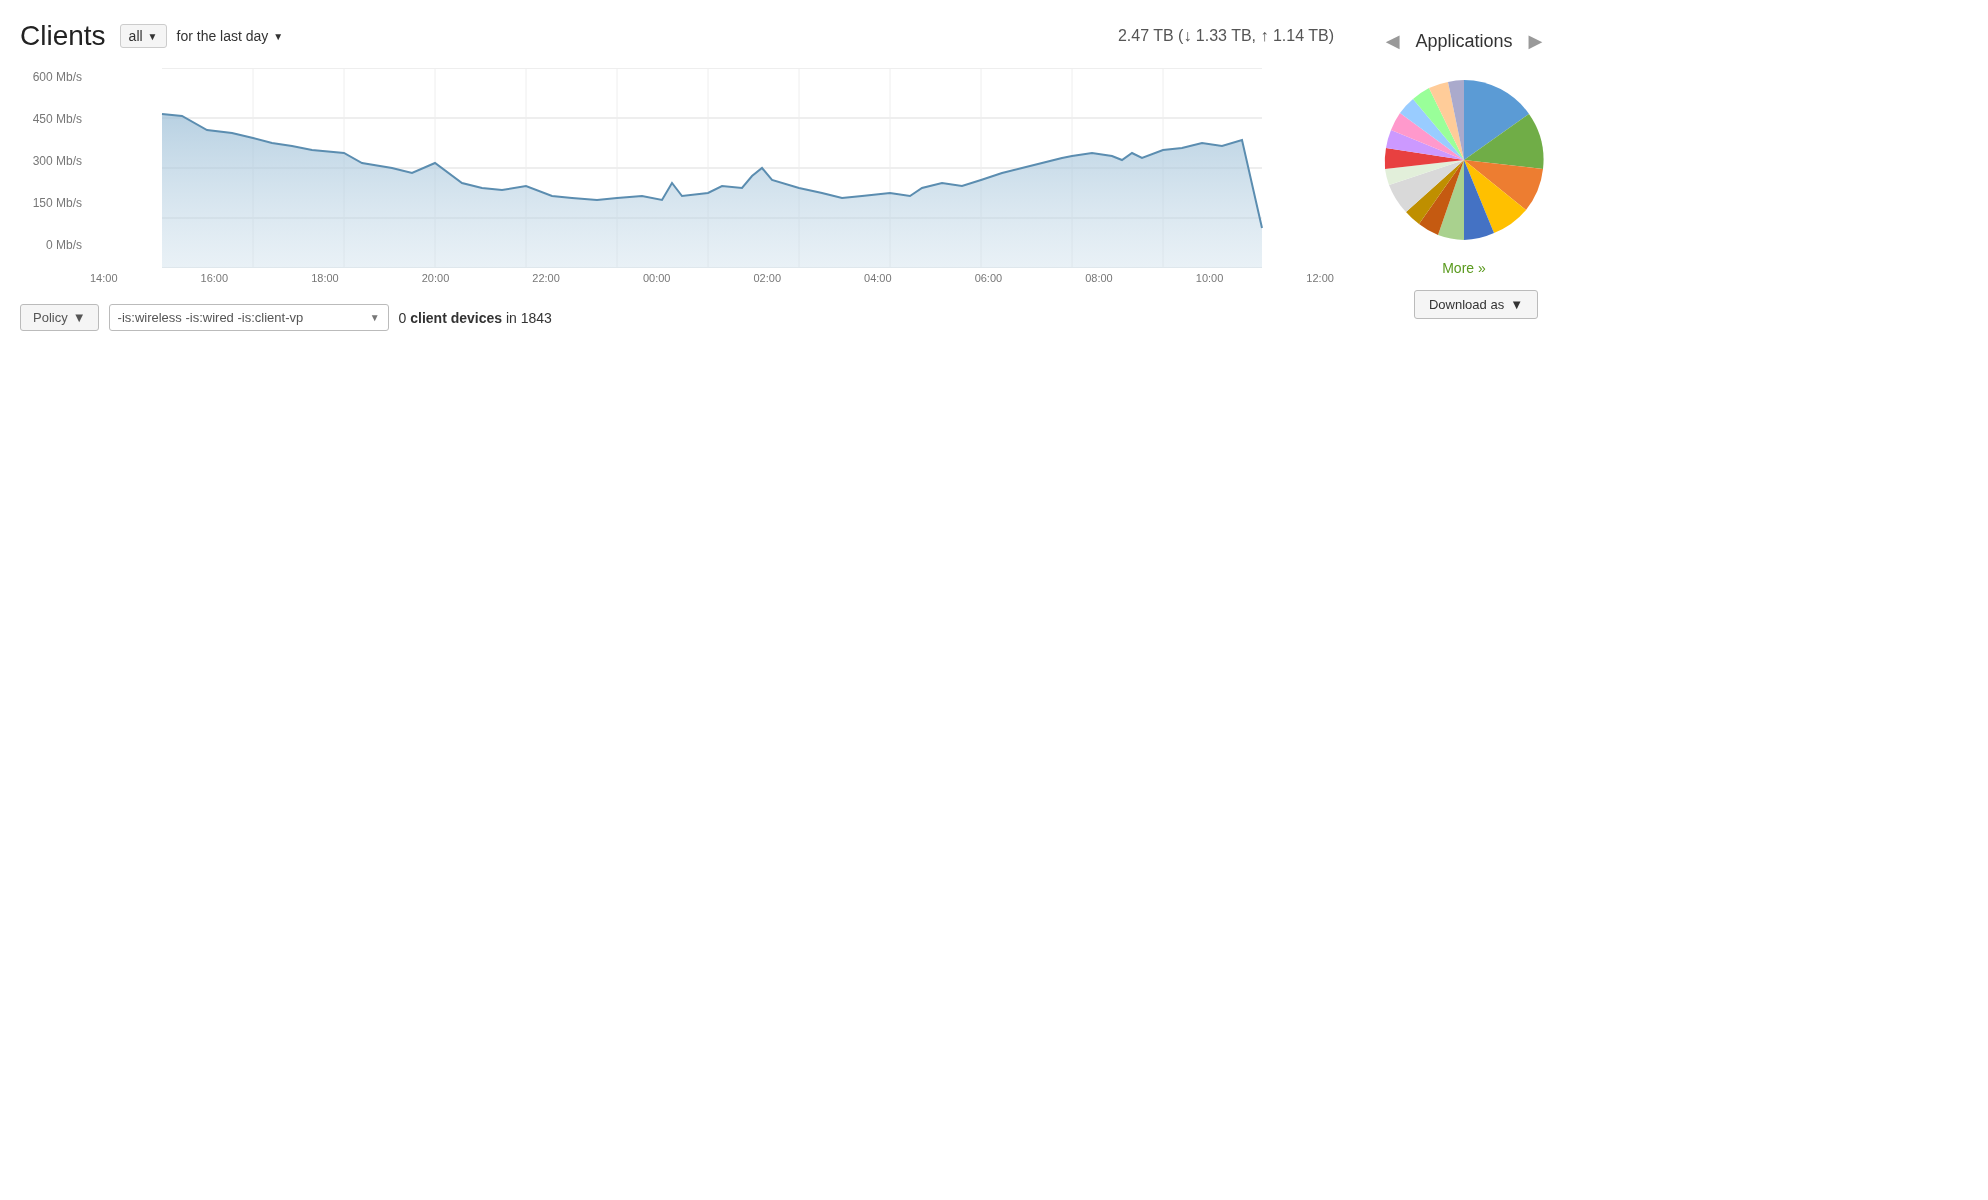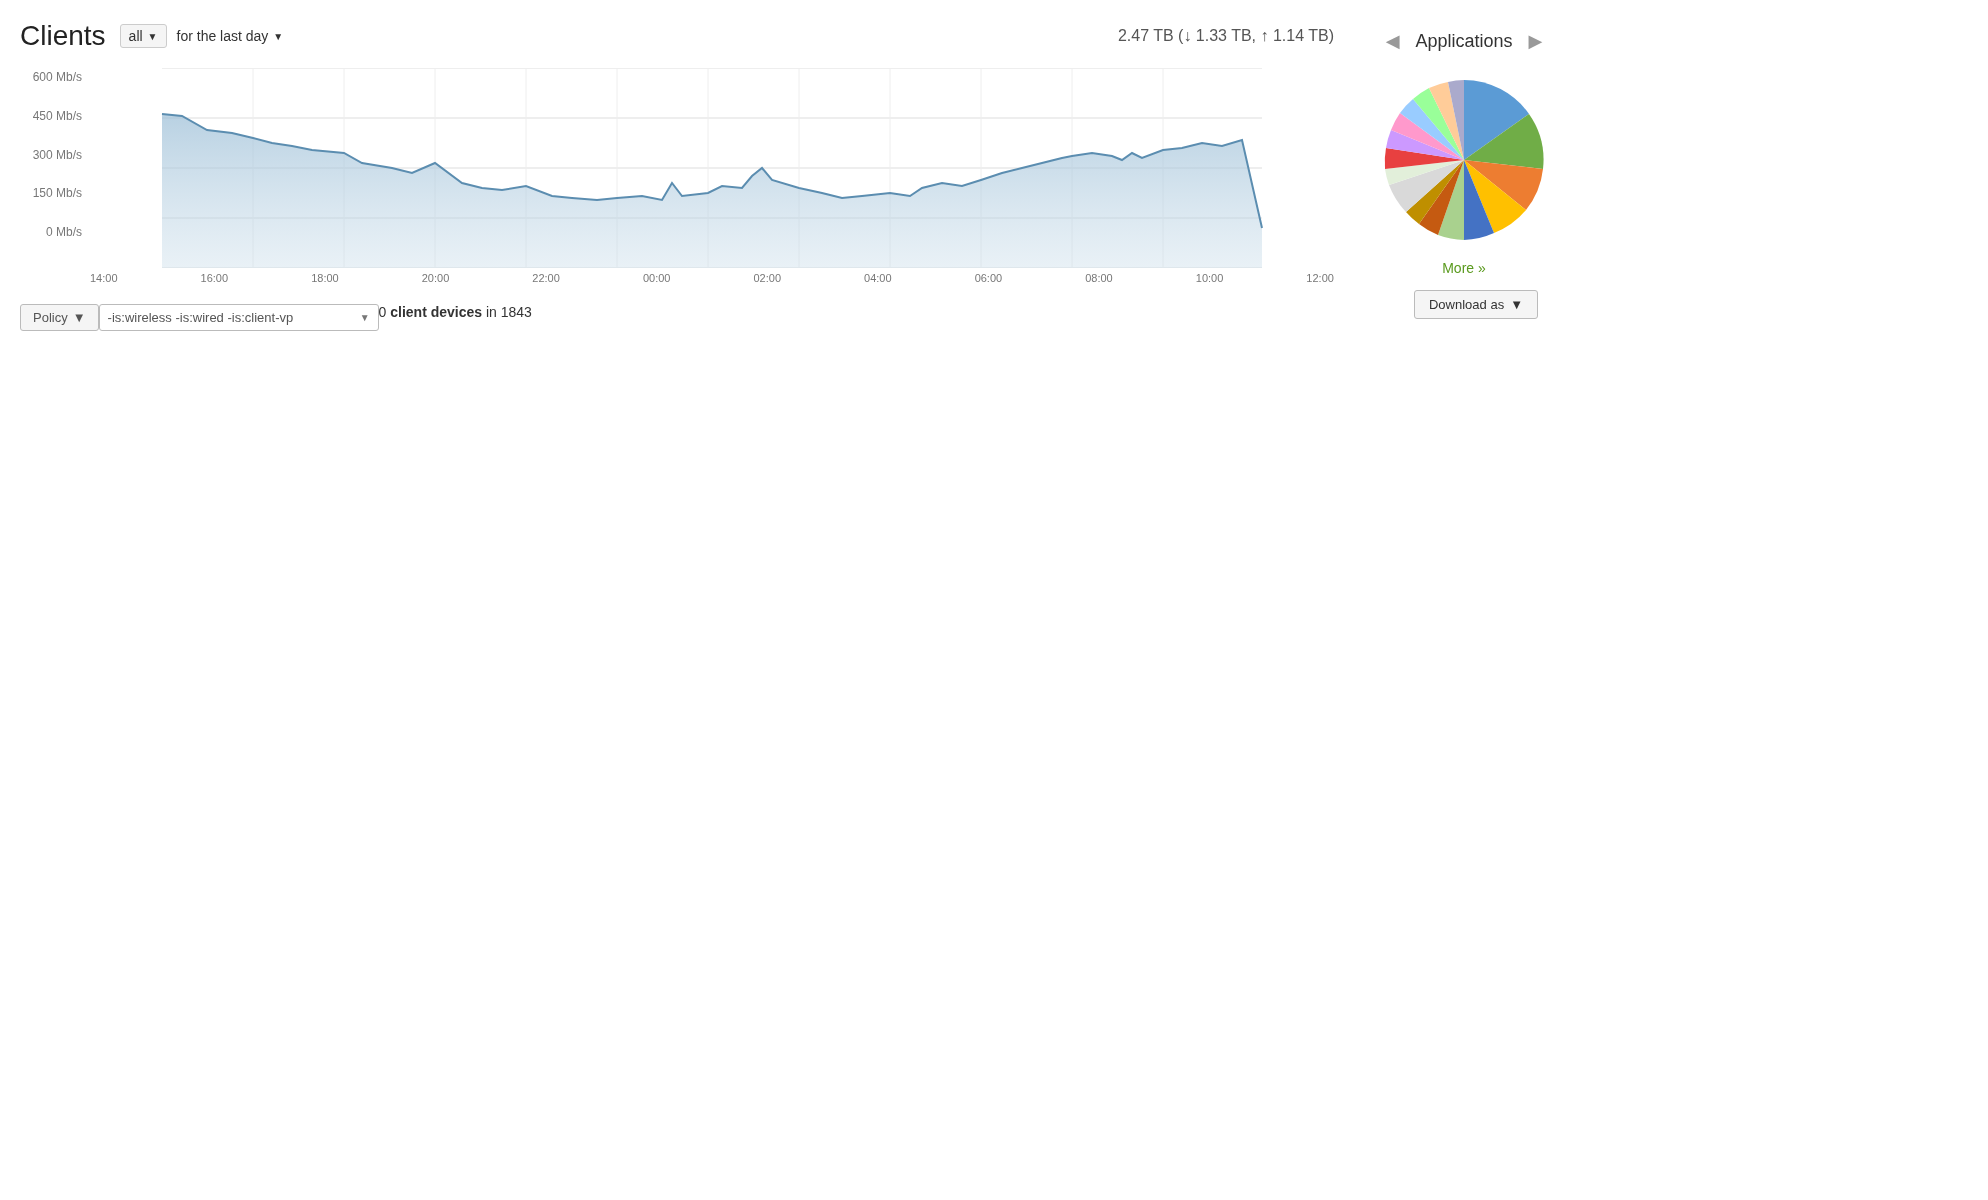--- a/index.html
+++ b/index.html
@@ -74,21 +74,21 @@
 
     
     .chart-container {
       position: relative;
       margin-bottom: 20px;
     }
     .chart-y-labels {
       position: absolute;
       left: 0;
       top: 0;
-      bottom: 43px;
+      bottom: 30px;
       width: 70px;
       display: flex;
       flex-direction: column;
       justify-content: space-between;
       align-items: flex-end;
       padding-right: 8px;
       padding-top: 2px;
       padding-bottom: 2px;
       font-size: 12px;
       color: #777;
@@ -106,22 +106,23 @@
       justify-content: space-between;
       padding: 4px 0 0 0;
       font-size: 11px;
       color: #777;
       margin-left: 70px;
     }
 
     
     .controls-row {
       display: flex;
+      align-items: center;
       margin-bottom: 14px;
-      gap: 0;
+      gap: 10px;
     }
     .policy-btn {
       border: 1px solid #bbb;
       border-radius: 3px;
       padding: 5px 12px;
       font-size: 13px;
       background: #f5f5f5;
       cursor: pointer;
       display: inline-flex;
       align-items: center;

